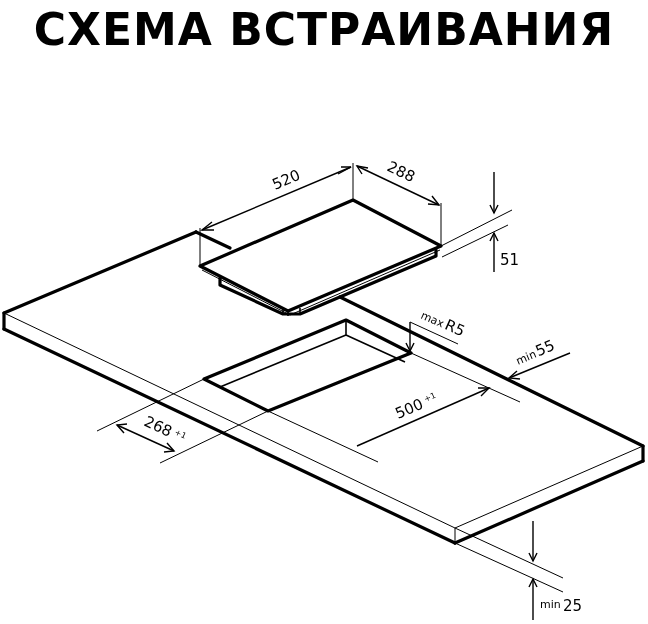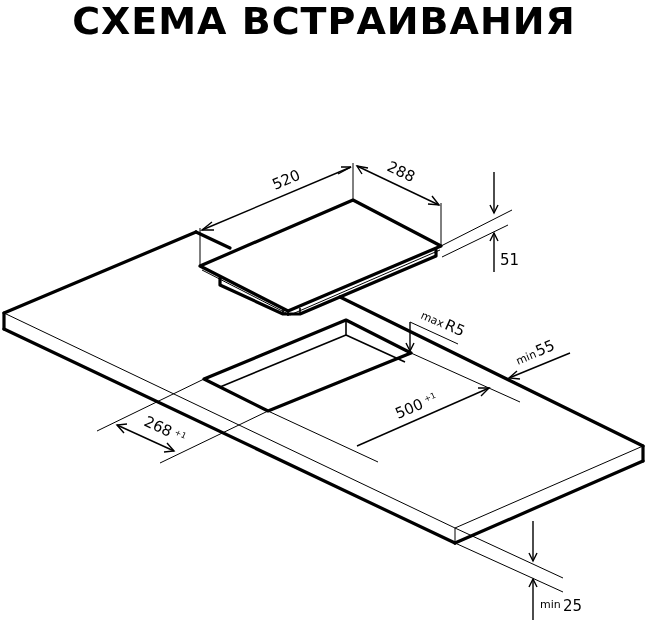--- a/index.html
+++ b/index.html
@@ -1,20 +1,20 @@
 <!DOCTYPE html>
 <html><head>
 <meta charset="utf-8">
 <style>
   html, body { margin: 0; padding: 0; background: #ffffff; }
   body { width: 648px; height: 624px; overflow: hidden; position: relative; font-family: "DejaVu Sans", sans-serif; }
   .title {
-    position: absolute; left: 0; top: 4px; width: 648px; height: 40px;
+    position: absolute; left: 0; top: 13px; width: 648px; height: 40px;
     text-align: center; font-family: "DejaVu Sans", sans-serif; font-weight: bold;
-    font-size: 38px; line-height: 34px; letter-spacing: 1px; color: #000;
+    font-size: 44px; line-height: 34px; letter-spacing: 1px; color: #000;
   }
   svg { position: absolute; left: 0; top: 0; }
   .thick { stroke: #000; stroke-width: 3.2; fill: none; stroke-linejoin: round; stroke-linecap: round; }
   .mid { stroke: #000; stroke-width: 1.6; fill: none; }
   .thin { stroke: #000; stroke-width: 1; fill: none; }
   .dim { stroke: #000; stroke-width: 1.4; fill: none; }
   .lbl { font-family: "DejaVu Sans", sans-serif; font-size: 15px; fill: #000; }
   .sm { font-family: "DejaVu Sans", sans-serif; font-size: 11px; fill: #000; }
   .tiny { font-family: "DejaVu Sans", sans-serif; font-size: 8px; fill: #000; }
 </style>

